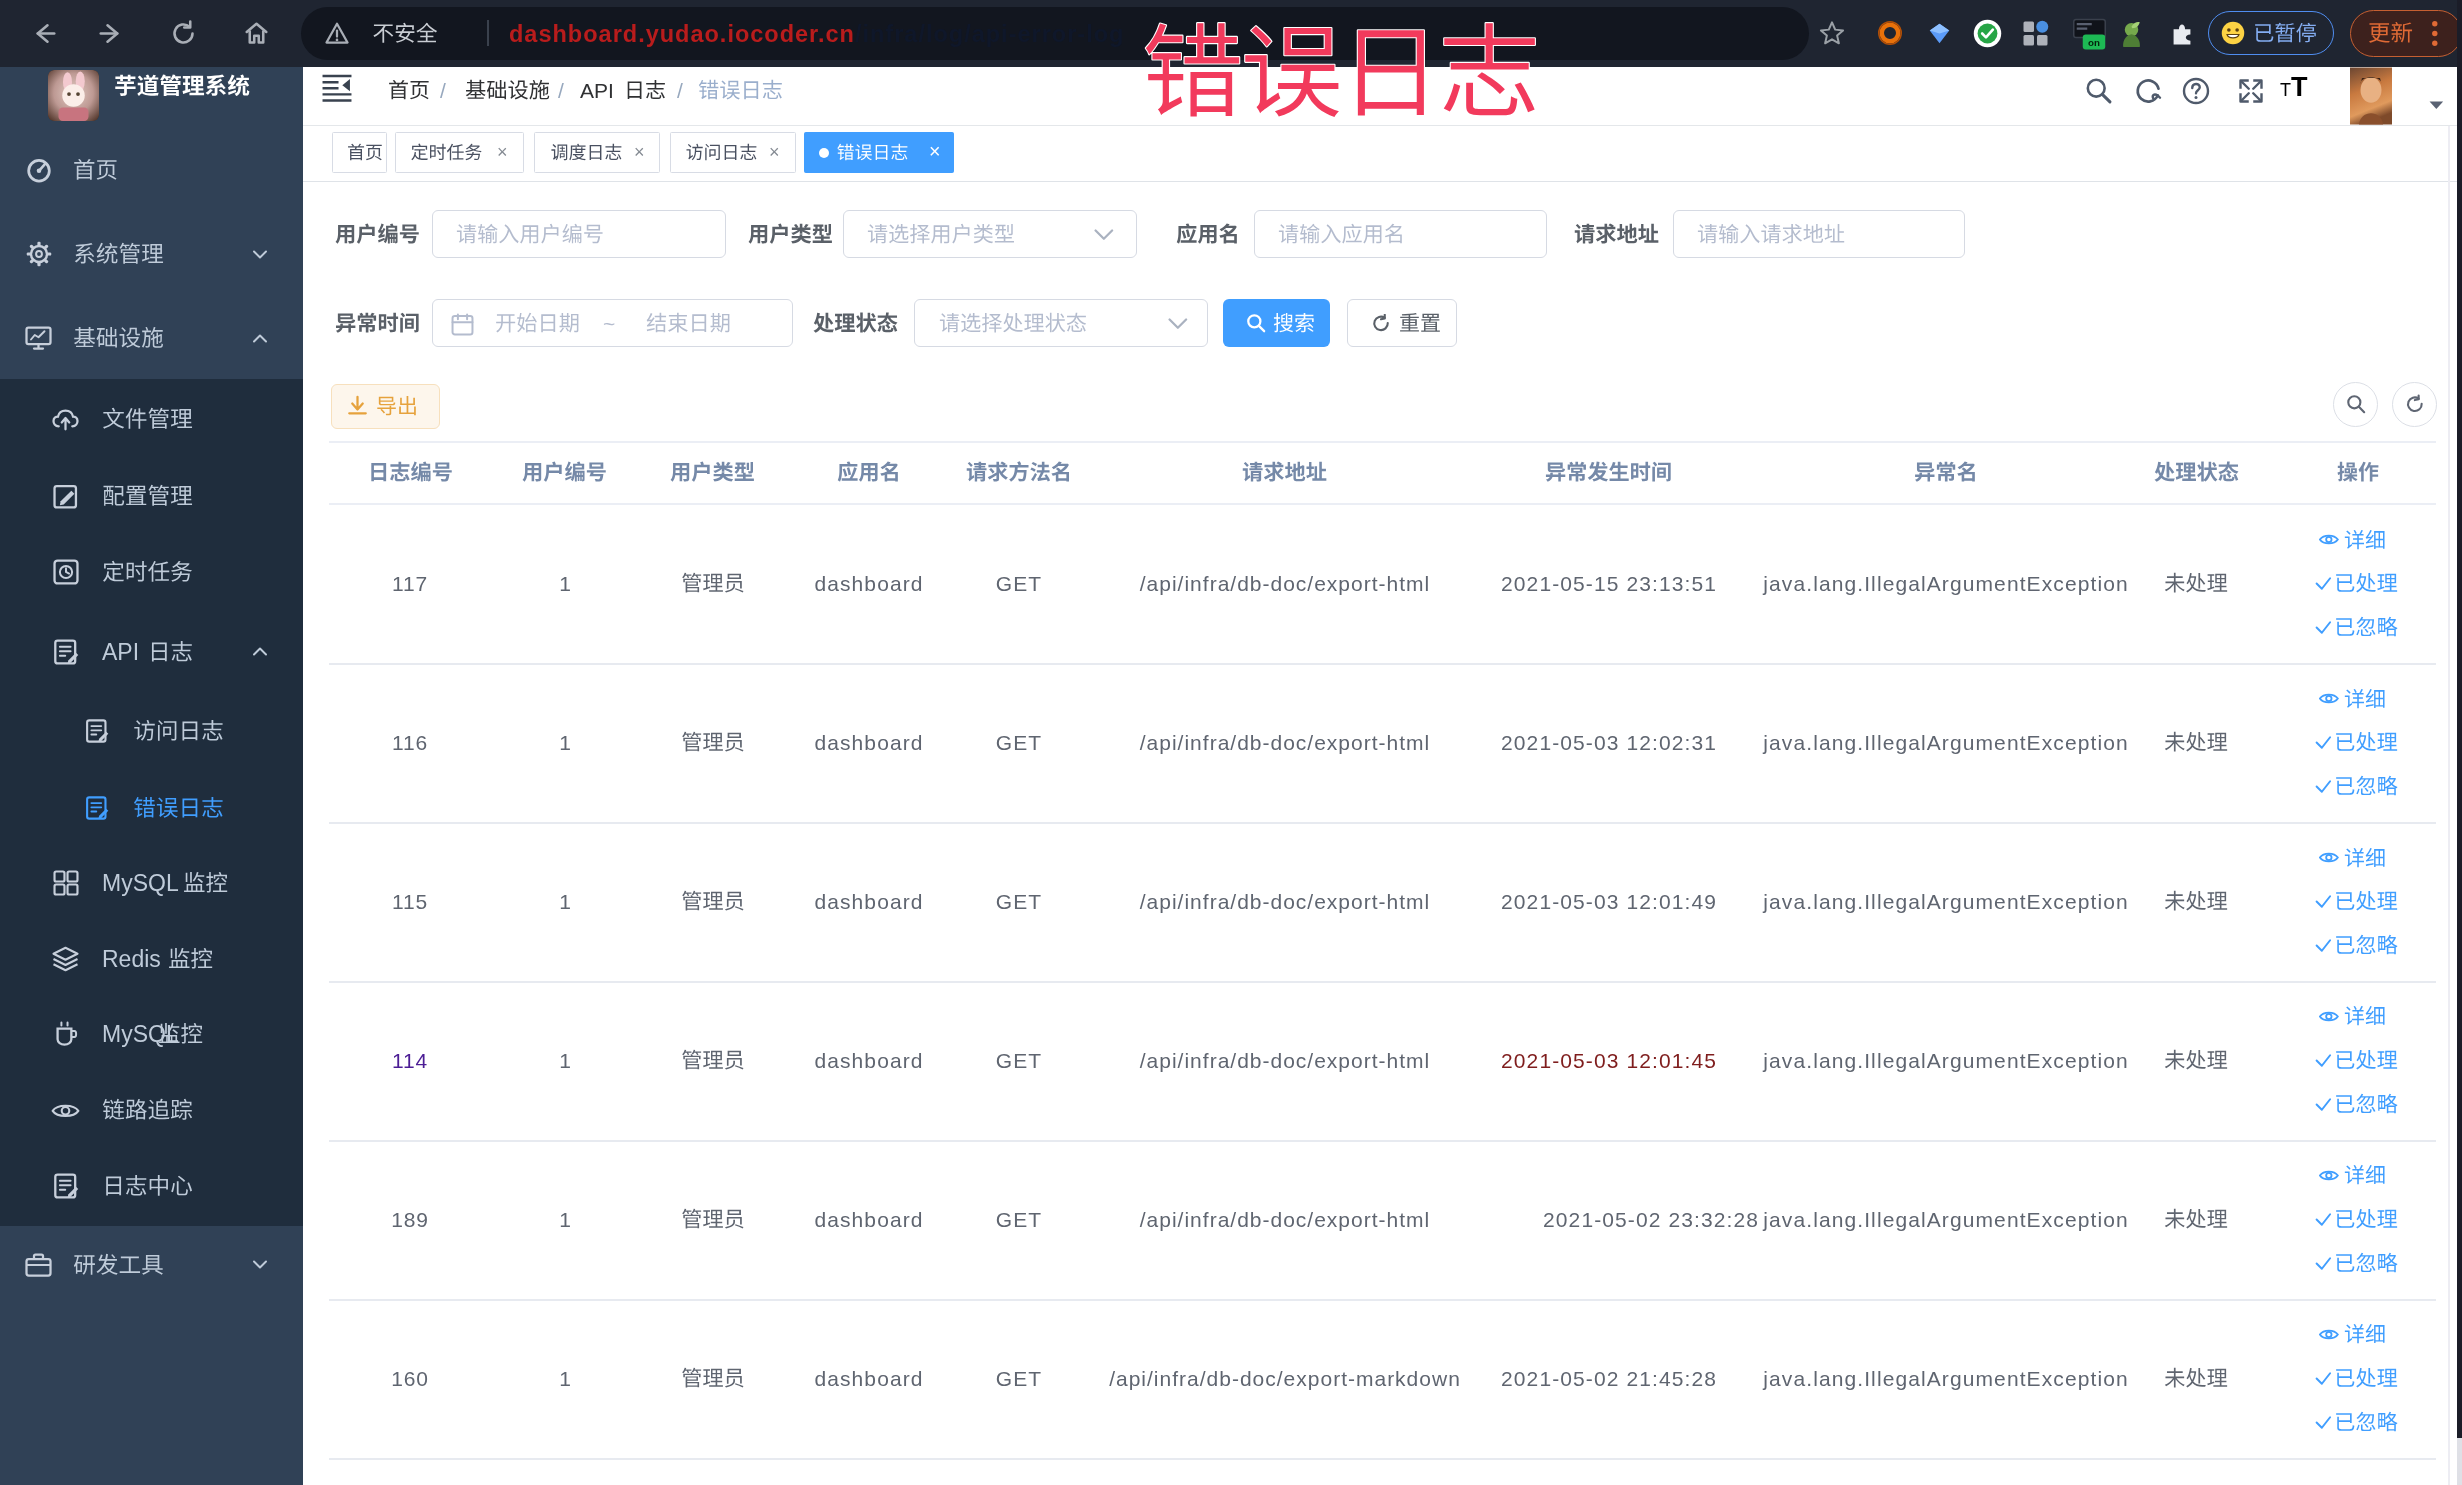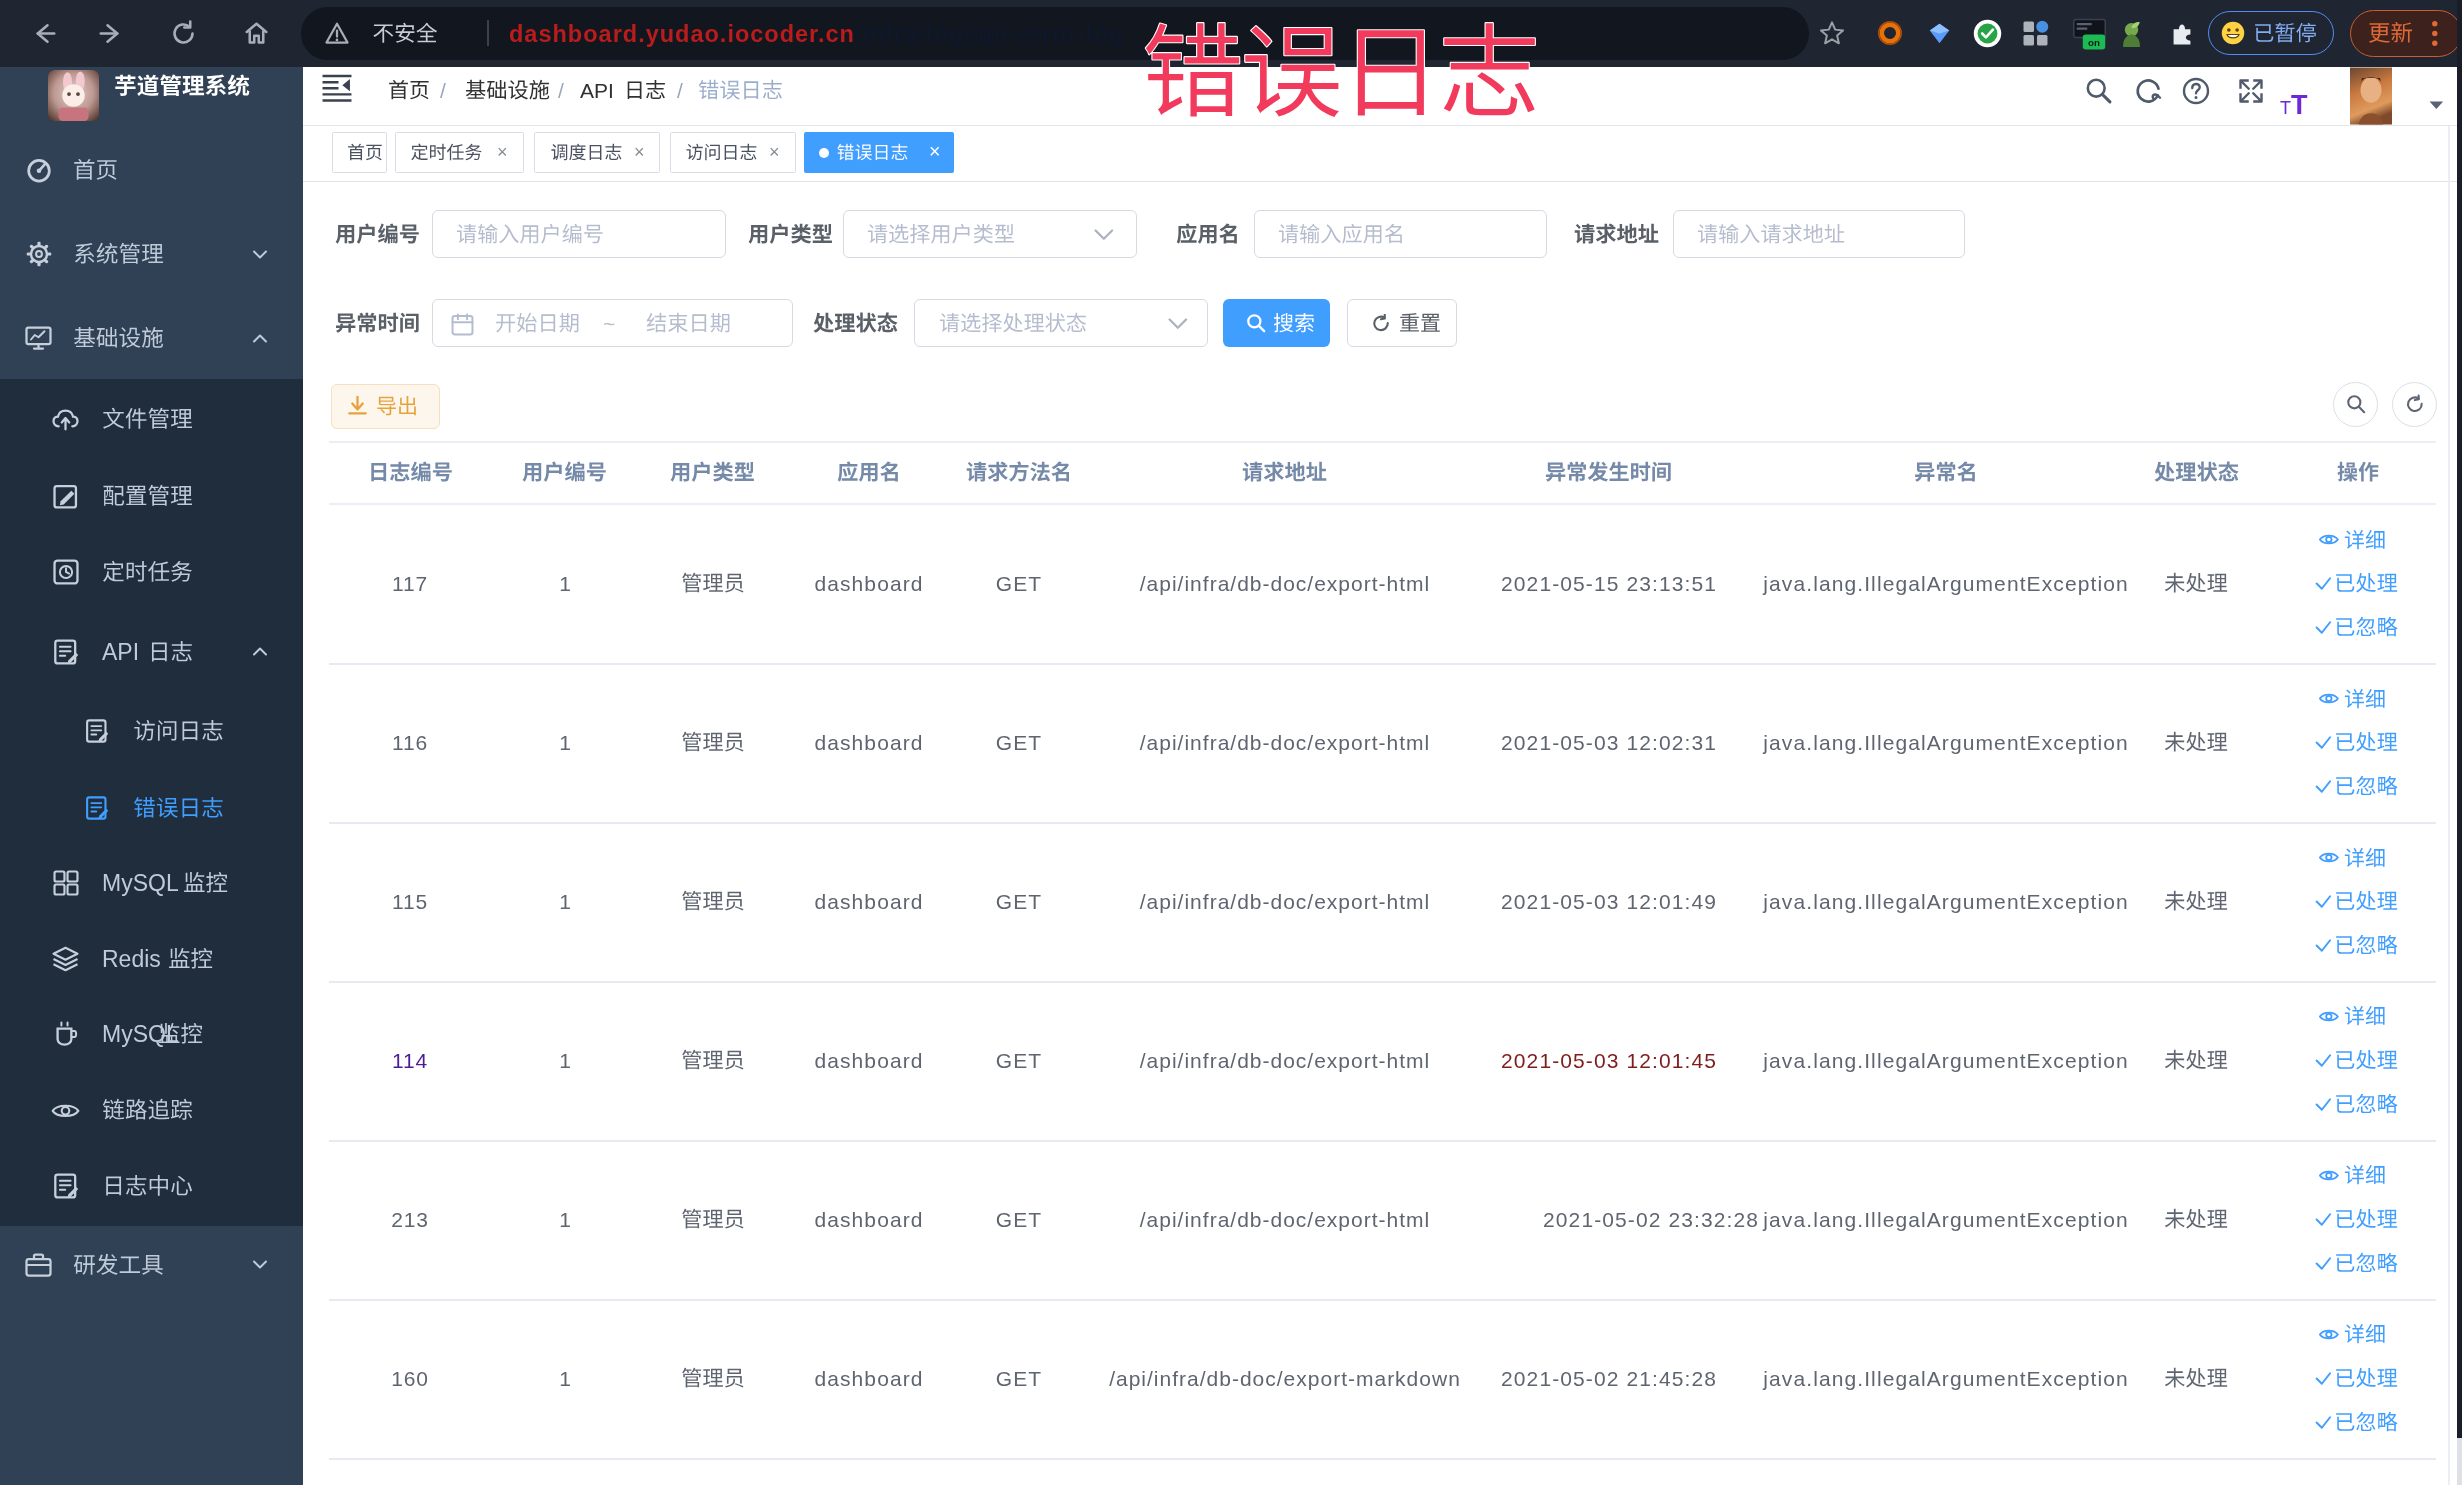--- a/index.html
+++ b/index.html
@@ -331,21 +331,21 @@
   </svg>
 <svg style="position:absolute;left:2181px;top:76px;" width="30" height="30" viewBox="0 0 40 40" fill="none">
     <circle cx="20" cy="20" r="16" stroke="#4f5a6b" stroke-width="3.2"></circle>
     <path d="M15 16 C15 9 25 9 25 15 C25 19 20 19 20 23" stroke="#4f5a6b" stroke-width="3.2" fill="none" stroke-linecap="round"></path>
     <circle cx="20" cy="28.5" r="2" fill="#4f5a6b"></circle>
   </svg>
 <svg style="position:absolute;left:2236px;top:76px;" width="30" height="30" viewBox="0 0 40 40" fill="none">
     <path d="M6 17 V6 H17 M23 6 H34 V17 M34 23 V34 H23 M17 34 H6 V23" stroke="#4f5a6b" stroke-width="3.2" fill="none" stroke-linejoin="round"></path>
     <path d="M7 7 L17 17 M33 7 L23 17 M33 33 L23 23 M7 33 L17 23" stroke="#4f5a6b" stroke-width="3.2" stroke-linecap="round"></path>
   </svg>
-<div style="position:absolute;left:2280px;top:88px;font:400 23px/34px 'Liberation Sans', sans-serif;color:#6d28d9;white-space:nowrap"><span style="font-size:18px">T</span><span style="font-size:27px;font-weight:bold">T</span></div>
+<div style="position:absolute;left:2280px;top:70px;font:400 23px/34px 'Liberation Sans', sans-serif;color:#000000;white-space:nowrap"><span style="font-size:18px">T</span><span style="font-size:27px;font-weight:bold">T</span></div>
 <svg style="position:absolute;left:2350px;top:67px;" width="42" height="58" viewBox="0 0 56 76" fill="none">
     <defs>
       <linearGradient id="av" x1="0" y1="0" x2="0.3" y2="1">
         <stop offset="0" stop-color="#6b4632"></stop>
         <stop offset="0.45" stop-color="#c8793f"></stop>
         <stop offset="0.8" stop-color="#e09a5d"></stop>
         <stop offset="1" stop-color="#7e4a2a"></stop>
       </linearGradient>
     </defs>
     <rect width="56" height="76" fill="url(#av)"></rect>
@@ -764,21 +764,21 @@
     <use href="#g19" x="2000"></use>
   </svg>
 <svg style="position:absolute;left:2315px;top:1097px;" width="16.7" height="15" viewBox="0 0 22 20" fill="none">
     <path d="M2 10 L9 17 L20 3" stroke="#409eff" stroke-width="2.6" fill="none" stroke-linecap="round" stroke-linejoin="round"></path>
   </svg>
 <svg style="position:absolute;left:2334px;top:1093px;" width="64" height="22.5" viewBox="0 -880 3000 1060" fill="#409eff">
     <use href="#g3" x="0"></use>
     <use href="#g112" x="1000"></use>
     <use href="#g113" x="2000"></use>
   </svg>
-<div style="position:absolute;left:410px;transform:translateX(-50%);top:1204px;font:400 21px/32px 'Liberation Sans', sans-serif;color:#5f6570;letter-spacing:0.8px;white-space:nowrap">213</div>
+<div style="position:absolute;left:410px;transform:translateX(-50%);top:1204px;font:400 21px/32px 'Liberation Sans', sans-serif;color:#5f6570;letter-spacing:0.8px;white-space:nowrap">189</div>
 <div style="position:absolute;left:565px;transform:translateX(-50%);top:1204px;font:400 21px/32px 'Liberation Sans', sans-serif;color:#5f6570;white-space:nowrap">1</div>
 <svg style="position:absolute;left:681px;top:1208px;" width="64" height="22.5" viewBox="0 -880 3000 1060" fill="#5f6570">
     <use href="#g18" x="0"></use>
     <use href="#g19" x="1000"></use>
     <use href="#g108" x="2000"></use>
   </svg>
 <div style="position:absolute;left:869px;transform:translateX(-50%);top:1204px;font:400 21px/32px 'Liberation Sans', sans-serif;color:#5f6570;letter-spacing:1.1px;white-space:nowrap">dashboard</div>
 <div style="position:absolute;left:1019px;transform:translateX(-50%);top:1204px;font:400 21px/32px 'Liberation Sans', sans-serif;color:#5f6570;letter-spacing:1.1px;white-space:nowrap">GET</div>
 <div style="position:absolute;left:1285px;transform:translateX(-50%);top:1204px;font:400 21px/32px 'Liberation Sans', sans-serif;color:#5f6570;letter-spacing:1px;white-space:nowrap">/api/infra/db-doc/export-html</div>
 <div style="position:absolute;left:1651px;transform:translateX(-50%);top:1204px;font:400 21px/32px 'Liberation Sans', sans-serif;color:#5f6570;letter-spacing:1.1px;white-space:nowrap">2021-05-02 23:32:28</div>

